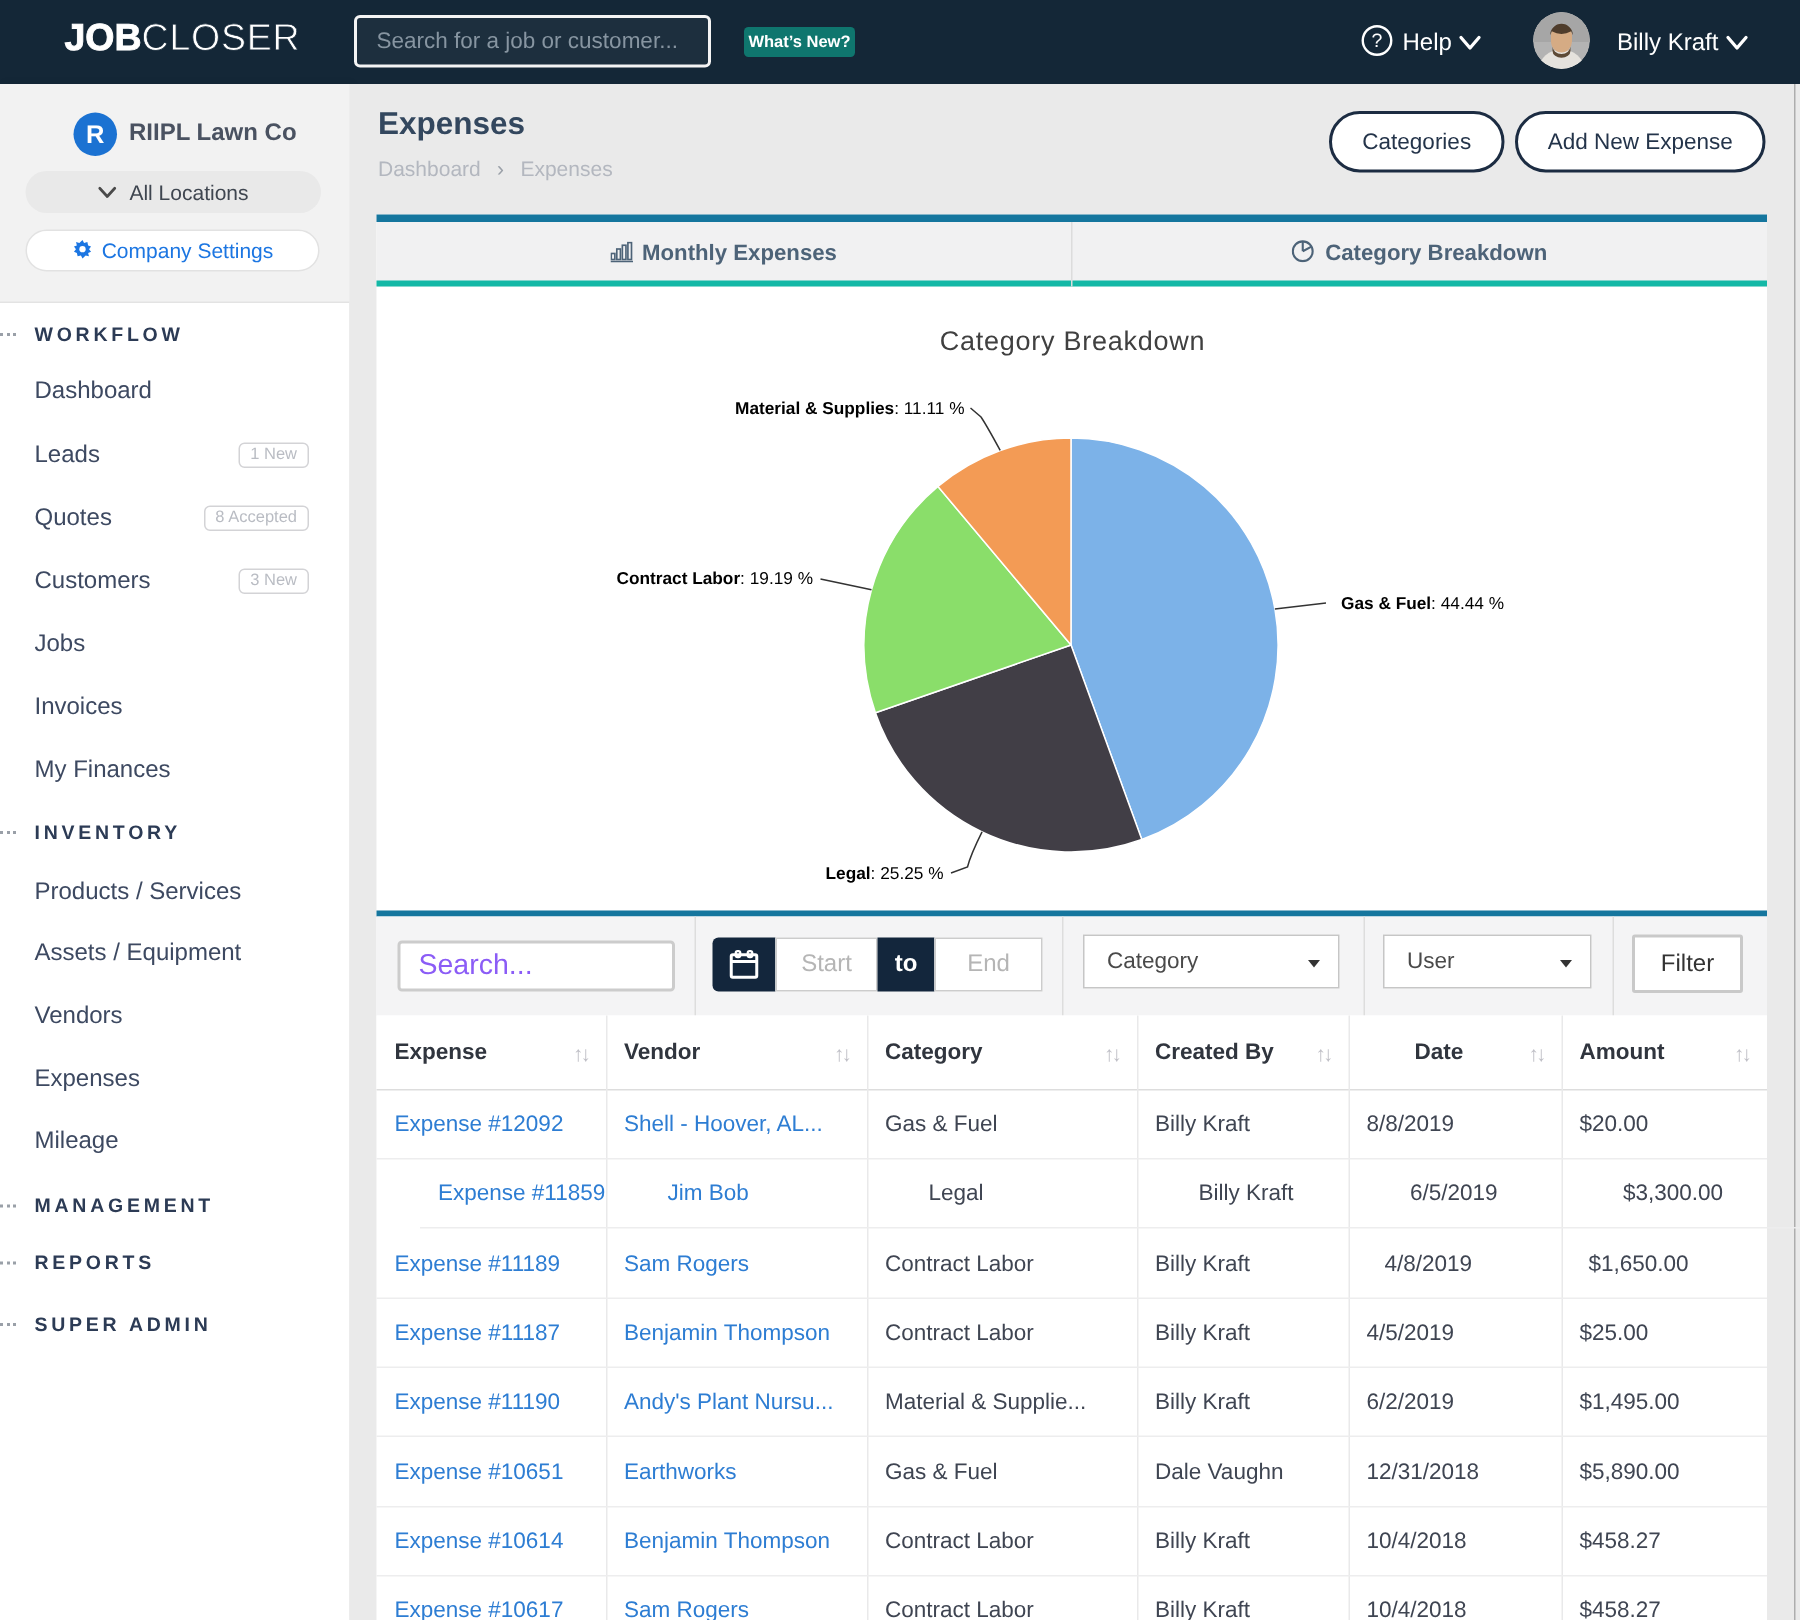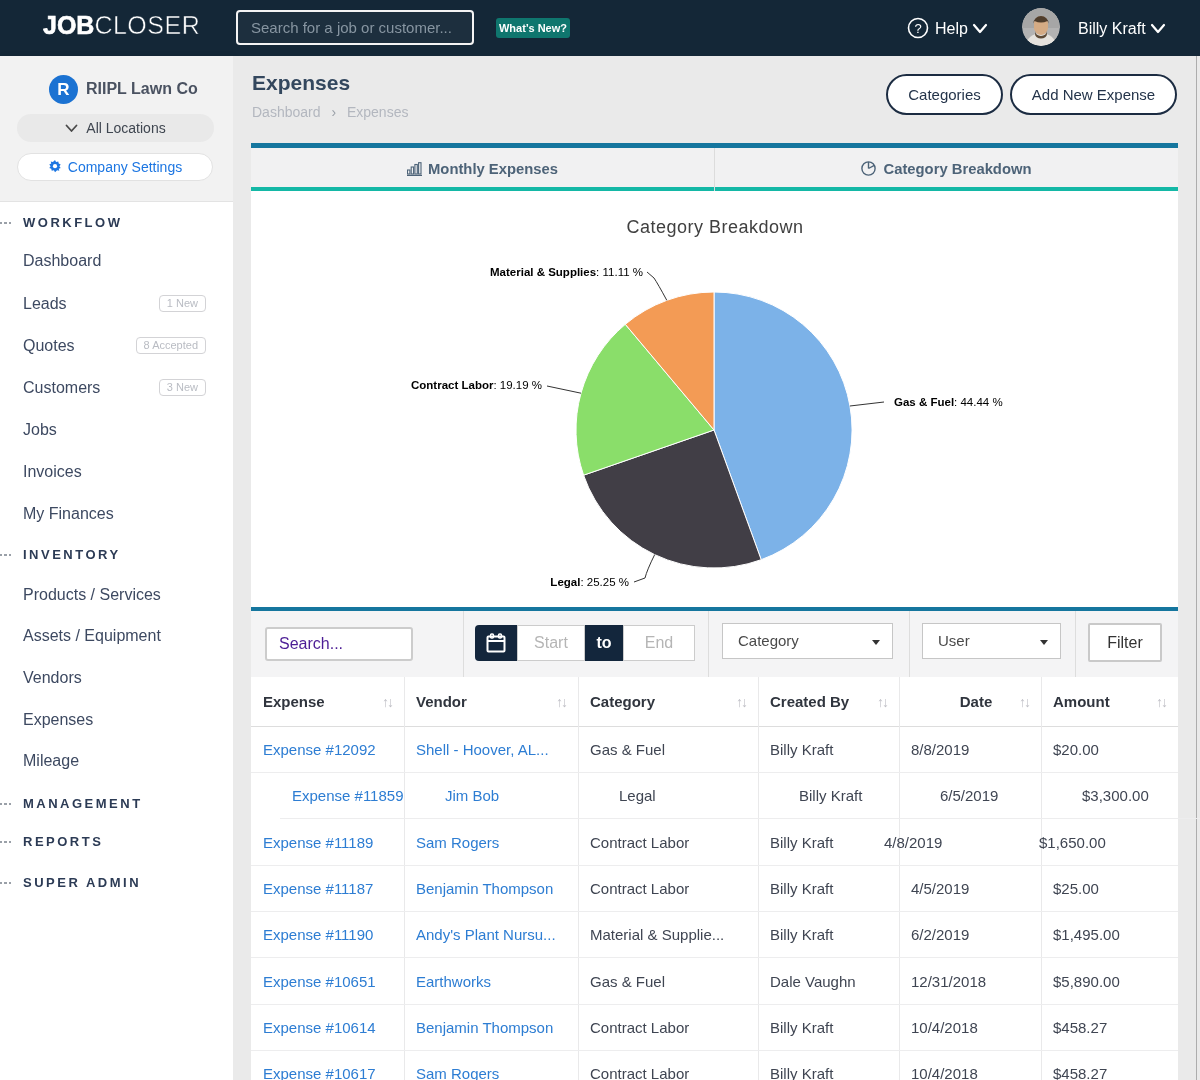--- a/index.html
+++ b/index.html
@@ -33,21 +33,21 @@
 .pillbtn { position:absolute; top:74px; height:41px; border:2px solid #1c2c42; border-radius:21px; background:#fff; color:#24344a; font-size:15px; text-align:center; }
 
 .card1 { position:absolute; left:251px; top:143px; width:927px; height:464px; background:#fff; border-top:5px solid #15769e; }
 .tabs { position:absolute; left:0; top:0; width:927px; height:43px; background:#f1f1f2; border-bottom:4px solid #14b8a6; }
 .tab { position:absolute; top:0; height:43px; font-size:14.8px; font-weight:700; color:#4d6378; line-height:43px; text-align:center; }
 .tabdiv { position:absolute; left:463px; top:0; width:1px; height:43px; background:#dcdcdc; }
 
 .card2 { position:absolute; left:251px; top:607px; width:927px; height:489px; background:#fff; border-top:4px solid #15769e; }
 .filterrow { position:absolute; left:0; top:0; width:927px; height:66px; background:#f4f4f5; }
 .fdiv { position:absolute; top:0; width:1px; height:66px; background:#ddd; }
-.searchin { position:absolute; left:14px; top:16px; width:148px; height:34px; background:#fff; border:2px solid #ccc; border-radius:3px; color:#4c1d95; font-size:16px; line-height:30px; padding-left:12px; }
+.searchin { position:absolute; left:14px; top:16px; width:185px; height:34px; background:#fff; border:2px solid #ccc; border-radius:3px; color:#8b5cf6; font-size:19px; line-height:30px; padding-left:12px; }
 .calbtn { position:absolute; left:224px; top:14px; width:42px; height:36px; background:#13263c; border-radius:4px 0 0 4px; }
 .din { position:absolute; top:14px; height:36px; background:#fff; border:1px solid #ccc; color:#b5b5b5; font-size:16px; line-height:34px; text-align:center; }
 .tobox { position:absolute; left:334px; top:14px; width:38px; height:36px; background:#13263c; color:#fff; font-size:16px; font-weight:700; text-align:center; line-height:36px; }
 .sel { position:absolute; top:12px; height:36px; background:#fff; border:1px solid #c6c6c6; color:#4a4a4a; font-size:15px; line-height:34px; padding-left:15px; }
 .sel .arr { position:absolute; right:12px; top:16px; width:0; height:0; border-left:4px solid transparent; border-right:4px solid transparent; border-top:5px solid #333; }
 .filterbtn { position:absolute; left:837px; top:12px; width:74px; height:39px; background:#fff; border:2px solid #c9c9c9; border-radius:2px; color:#333; font-size:16px; text-align:center; line-height:35px; }
 
 .thead { position:absolute; left:0; top:66px; width:927px; height:50px; background:#fff; border-bottom:1px solid #ddd; }
 .th { position:absolute; top:0; height:50px; font-size:15px; font-weight:700; color:#30353e; line-height:50px; padding-left:12px; }
 .sort { position:absolute; top:0; height:50px; line-height:50px; font-size:14px; color:#bfbfc6; letter-spacing:-2px; }
@@ -204,21 +204,21 @@
   <div id="tablezone">
     <div class="thead">
     <div class="th" style="left:0px;width:153px;">Expense</div>
     <div class="sort" style="left:131px;">↑↓</div>
     <div class="th" style="left:153px;width:174px;">Vendor</div>
     <div class="sort" style="left:305px;">↑↓</div>
     <div class="th" style="left:327px;width:180px;">Category</div>
     <div class="sort" style="left:485px;">↑↓</div>
     <div class="th" style="left:507px;width:141px;">Created By</div>
     <div class="sort" style="left:626px;">↑↓</div>
-    <div class="th" style="left:648px;width:142px;text-align:center;">Date</div>
+    <div class="th" style="left:680px;width:142px;">Date</div>
     <div class="sort" style="left:768px;">↑↓</div>
     <div class="th" style="left:790px;width:137px;">Amount</div>
     <div class="sort" style="left:905px;">↑↓</div>
     </div>
     <div class="tcol" style="left:153px;"></div>
     <div class="tcol" style="left:327px;"></div>
     <div class="tcol" style="left:507px;"></div>
     <div class="tcol" style="left:648px;"></div>
     <div class="tcol" style="left:790px;"></div>
     <div class="trow" style="top:116px;">
@@ -235,22 +235,22 @@
     <div class="td" style="left:327px;width:180px;">Legal</div>
     <div class="td" style="left:507px;width:141px;">Billy Kraft</div>
     <div class="td" style="left:648px;width:142px;">6/5/2019</div>
     <div class="td" style="left:790px;width:137px;">$3,300.00</div>
     </div>
     <div class="trow" style="top:208.6px;">
     <div class="td link" style="left:0px;width:153px;">Expense #11189</div>
     <div class="td link" style="left:153px;width:174px;">Sam Rogers</div>
     <div class="td" style="left:327px;width:180px;">Contract Labor</div>
     <div class="td" style="left:507px;width:141px;">Billy Kraft</div>
-    <div class="td" style="left:621px;width:142px;">4/8/2019</div>
-    <div class="td" style="left:776px;width:137px;">$1,650.00</div>
+    <div class="td" style="left:660px;width:142px;">4/8/2019</div>
+    <div class="td" style="left:796px;width:137px;">$1,650.00</div>
     </div>
     <div class="trow" style="top:254.9px;">
     <div class="td link" style="left:0px;width:153px;">Expense #11187</div>
     <div class="td link" style="left:153px;width:174px;">Benjamin Thompson</div>
     <div class="td" style="left:327px;width:180px;">Contract Labor</div>
     <div class="td" style="left:507px;width:141px;">Billy Kraft</div>
     <div class="td" style="left:648px;width:142px;">4/5/2019</div>
     <div class="td" style="left:790px;width:137px;">$25.00</div>
     </div>
     <div class="trow" style="top:301.2px;">

